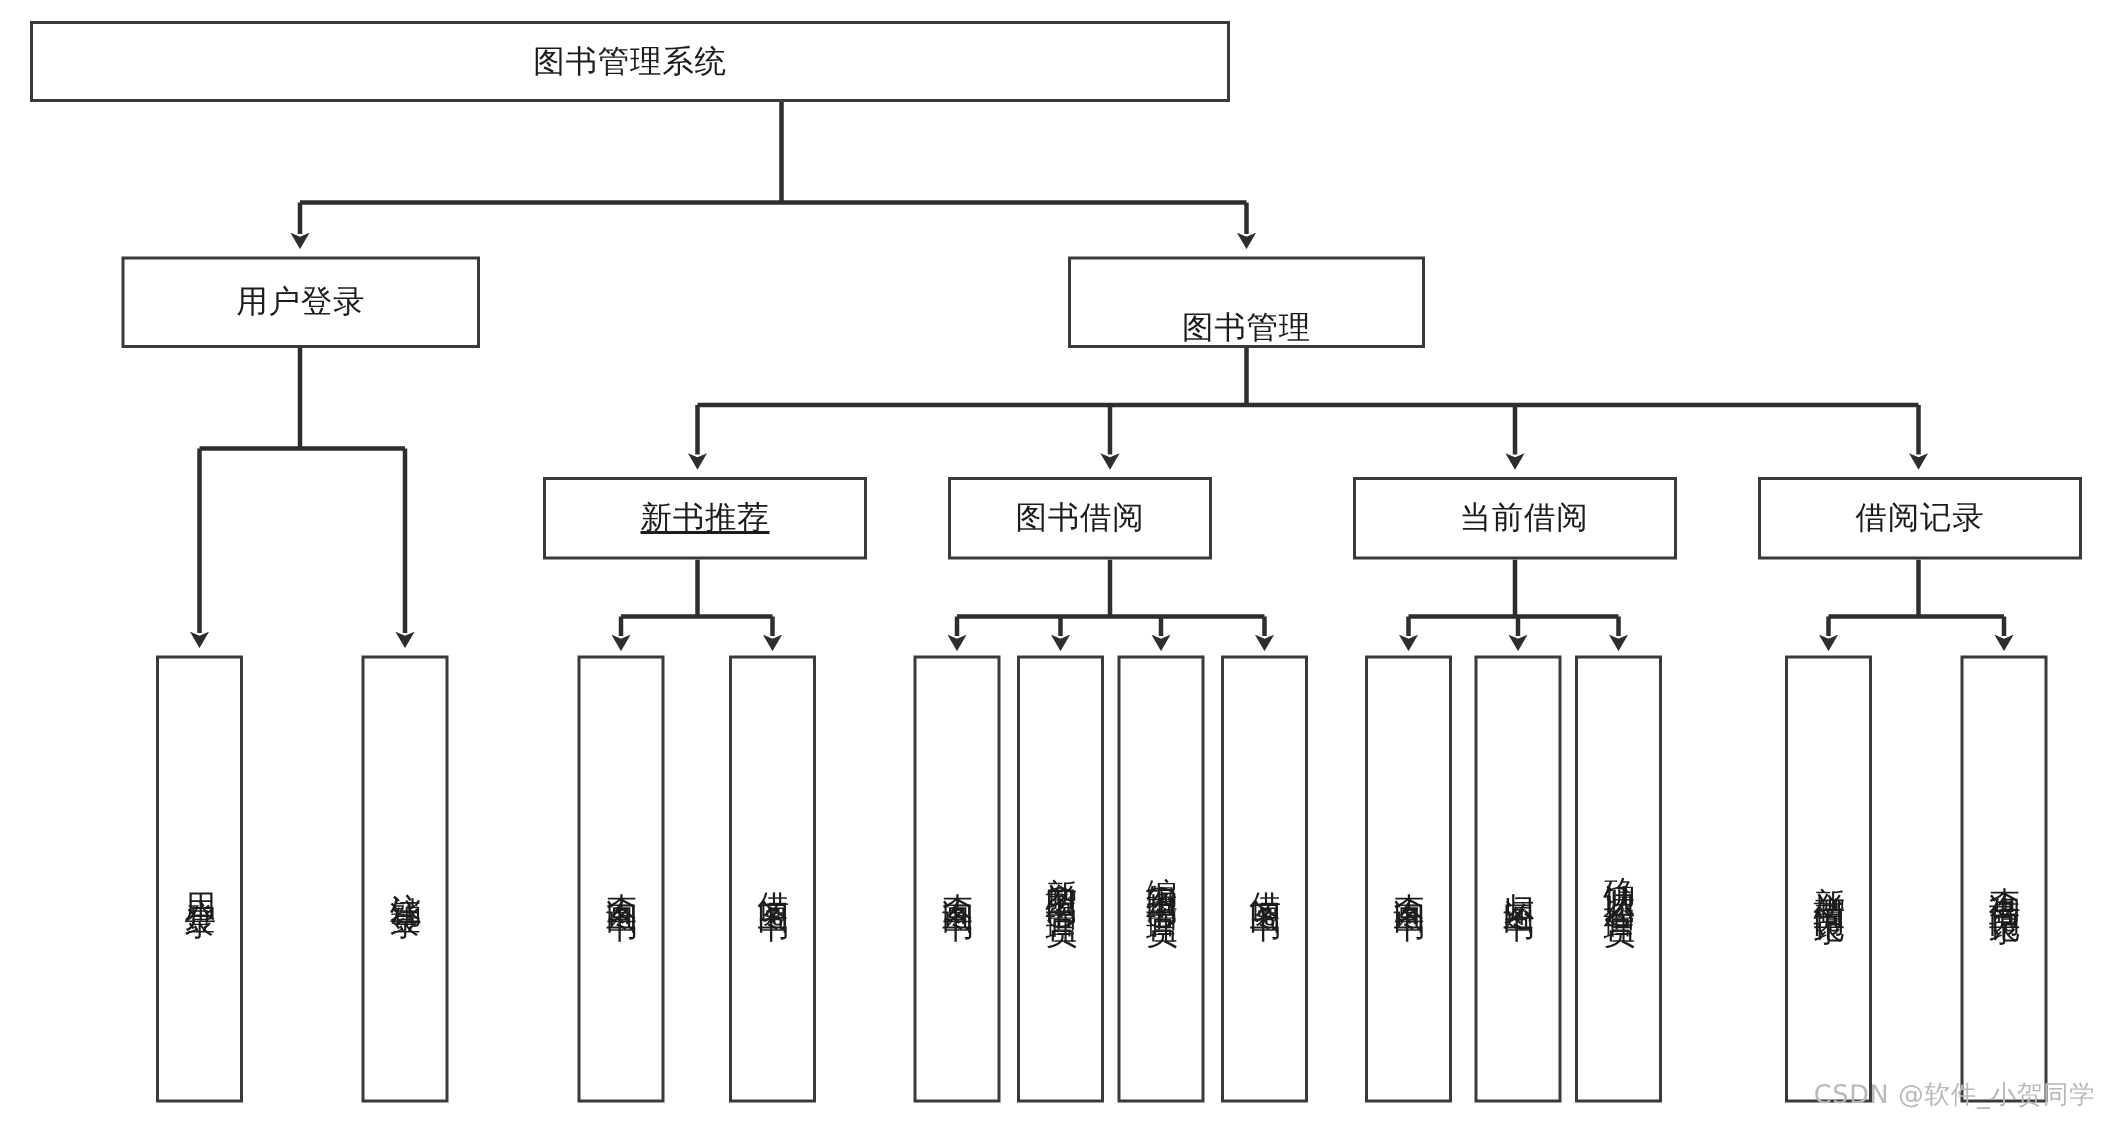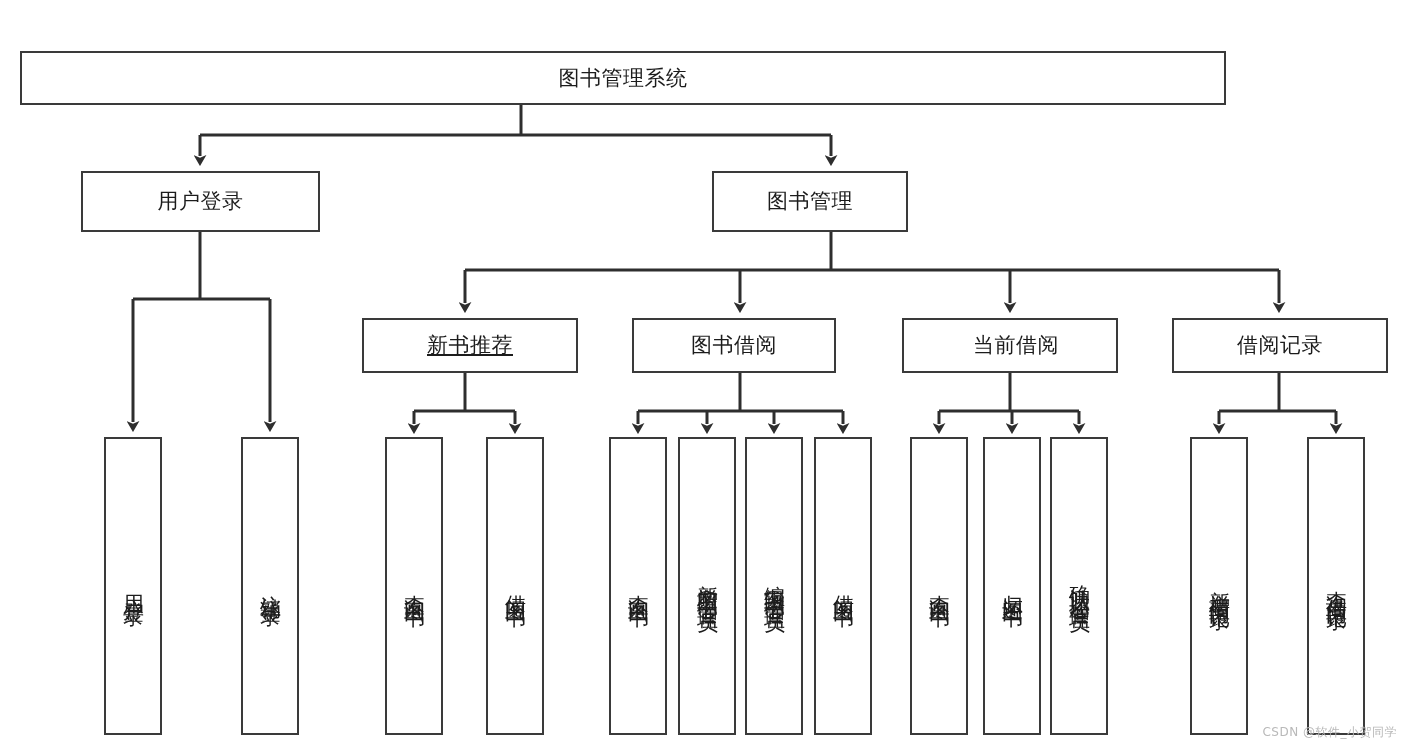--- a/index.html
+++ b/index.html
@@ -60,21 +60,21 @@
     text-orientation: upright;
     font-size: 21px;
     letter-spacing: 4px;
     line-height: 1;
     white-space: nowrap;
   }
   #watermark {
     position: absolute;
     right: 8px;
     bottom: 6px;
-    font-size: 12px;
+    font-size: 17px;
     color: #b9b9b9;
     letter-spacing: 0.5px;
     z-index: 5;
     white-space: nowrap;
     font-family: "DejaVu Sans", "Liberation Sans", sans-serif;
   }
 </style>
 </head>
 <body>
 
@@ -126,35 +126,35 @@
       <path d="M 1012 411 L 1012 424" marker-end="url(#arrow)"></path>
       <path d="M 1079 411 L 1079 424" marker-end="url(#arrow)"></path>
 
       <path d="M 1279 373 L 1279 411"></path>
       <path d="M 1219 411 L 1336 411"></path>
       <path d="M 1219 411 L 1219 424" marker-end="url(#arrow)"></path>
       <path d="M 1336 411 L 1336 424" marker-end="url(#arrow)"></path>
     </g>
   </svg>
 
-  <div class="node horiz root" style="left:20px; top:14px; width:1206px; height:54px;margin-top:37px;">
+  <div class="node horiz root" style="left:20px; top:14px; width:800px; height:54px;">
     <span class="lbl">图书管理系统</span>
   </div>
 
   <div class="node horiz" style="left:81px; top:171px; width:239px; height:61px;">
     <span class="lbl">用户登录</span>
   </div>
-  <div class="node horiz" style="left:712px; top:171px; width:196px; height:61px;">
+  <div class="node horiz" style="left:712px; top:171px; width:238px; height:61px;align-items:flex-end;">
     <span class="lbl">图书管理</span>
   </div>
 
   <div class="node horiz" style="left:362px; top:318px; width:216px; height:55px;text-decoration:underline;">
     <span class="lbl">新书推荐</span>
   </div>
-  <div class="node horiz" style="left:632px; top:318px; width:204px; height:55px;">
+  <div class="node horiz" style="left:632px; top:318px; width:176px; height:55px;">
     <span class="lbl">图书借阅</span>
   </div>
   <div class="node horiz" style="left:902px; top:318px; width:216px; height:55px;padding-left:12px;">
     <span class="lbl">当前借阅</span>
   </div>
   <div class="node horiz" style="left:1172px; top:318px; width:216px; height:55px;align-items:center;">
     <span class="lbl">借阅记录</span>
   </div>
 
   <div class="node vert" style="left:104px; top:437px; width:58px; height:298px;">

